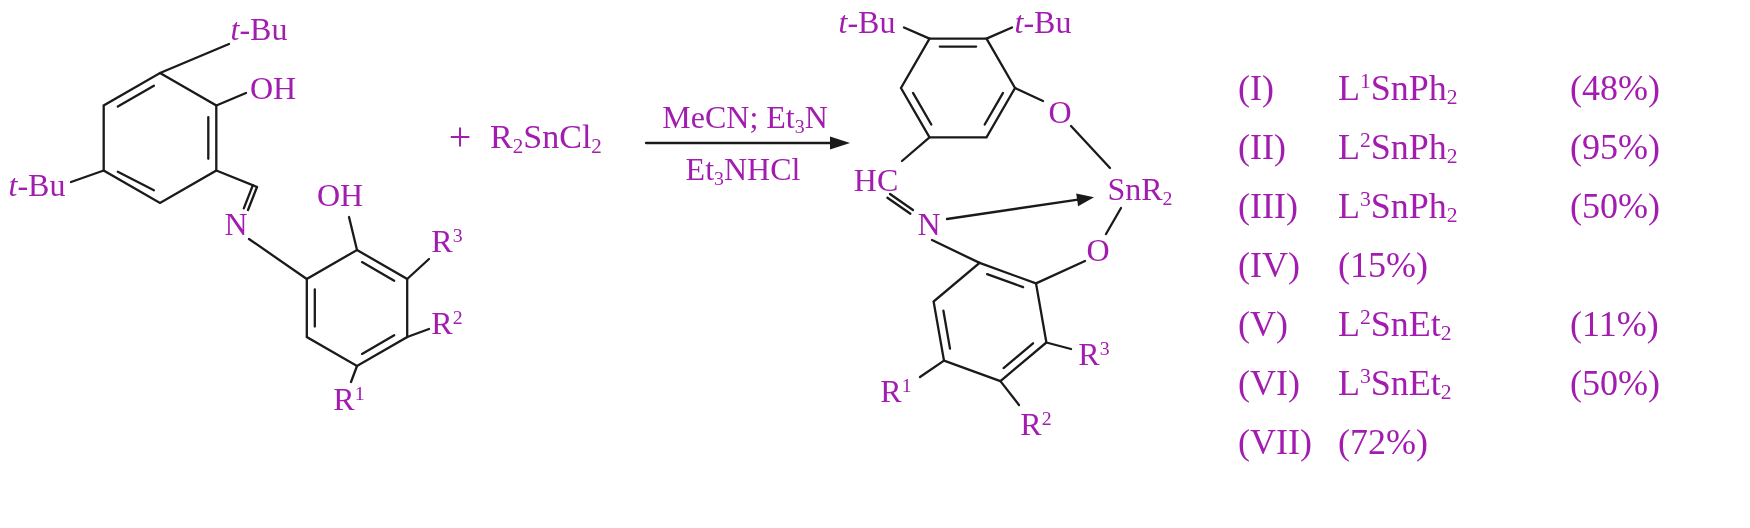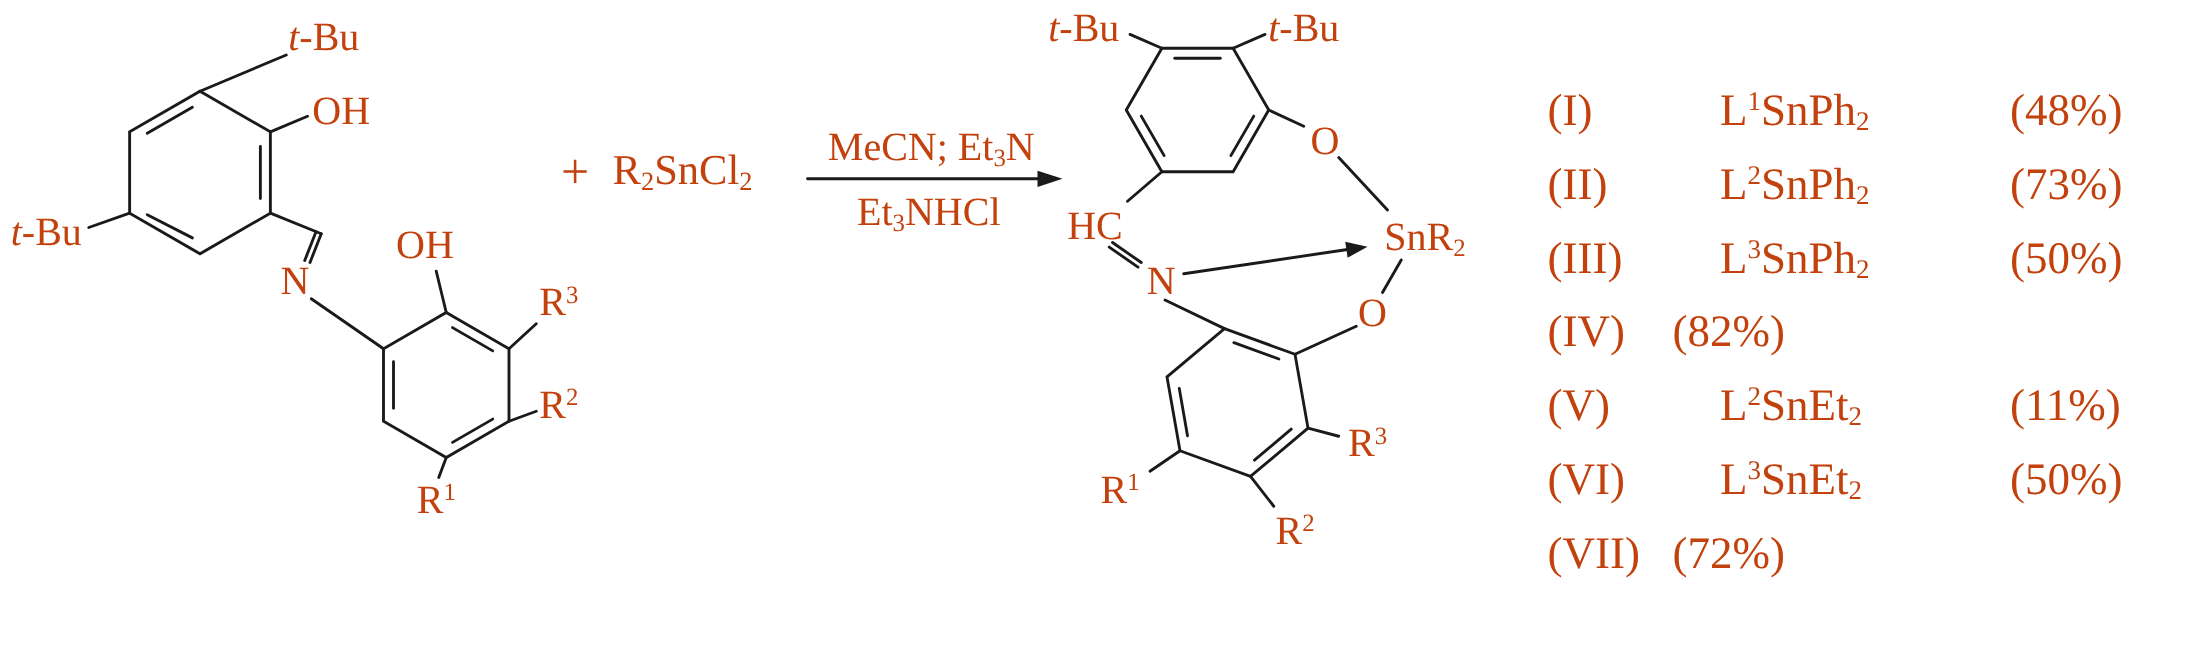--- a/index.html
+++ b/index.html
@@ -1,36 +1,36 @@
 <!DOCTYPE html>
 <html><head>
 <meta charset="utf-8">
 <style>
   * { margin:0; padding:0; box-sizing:border-box; }
   html,body { background:#ffffff; }
   .canvas {
     position:relative; width:1750px; height:528px; background:#ffffff;
-    font-family:"Liberation Serif", serif; color:#c2410c; overflow:hidden;
+    font-family:"Liberation Serif", serif; color:#a21caf; overflow:hidden;
   }
   svg.bonds { position:absolute; left:0; top:0; width:1750px; height:528px; }
   svg.bonds polygon.ring, svg.bonds line { fill:none; stroke:#1a1a1a; stroke-width:2.3; stroke-linecap:round; }
   svg.bonds polygon.head { fill:#1a1a1a; stroke:none; }
 
   .lbl { position:absolute; transform:translate(-50%,-50%); font-size:32px; line-height:1; white-space:nowrap; }
   .lbl i { font-style:italic; }
   .lbl .sup { font-size:0.62em; position:relative; top:-0.5em; }
   .lbl .sub { font-size:0.62em; position:relative; top:0.25em; }
   .plus { font-size:40px; }
   .reagent { font-size:34px; }
   .cond { font-size:32px; }
 
   .products { position:absolute; left:1238px; top:58px; width:510px; }
   .product-row { display:flex; align-items:center; height:59px; font-size:36px; }
   .product-row .numeral { width:100px; flex:none; }
-  .product-row .formula { width:232px; flex:none;margin-left:38px; }
+  .product-row .formula { width:232px; flex:none; }
   .product-row .yield { flex:none; }
   .formula .sup { font-size:0.6em; position:relative; top:-0.55em; }
   .formula .sub { font-size:0.6em; position:relative; top:0.22em; }
 </style>
 </head>
 <body>
 
 <div class="canvas">
 
   <svg class="bonds" viewBox="0 0 1750 528">
@@ -116,30 +116,30 @@
 
   <div class="products">
     <div class="product-row">
       <span class="numeral">(I)</span>
       <span class="formula"><span>L</span><span class="sup">1</span><span>SnPh</span><span class="sub">2</span></span>
       <span class="yield">(48%)</span>
     </div>
     <div class="product-row">
       <span class="numeral">(II)</span>
       <span class="formula"><span>L</span><span class="sup">2</span><span>SnPh</span><span class="sub">2</span></span>
-      <span class="yield">(73%)</span>
+      <span class="yield">(95%)</span>
     </div>
     <div class="product-row">
       <span class="numeral">(III)</span>
       <span class="formula"><span>L</span><span class="sup">3</span><span>SnPh</span><span class="sub">2</span></span>
       <span class="yield">(50%)</span>
     </div>
     <div class="product-row">
       <span class="numeral">(IV)</span>
-      <span class="yield">(82%)</span>
+      <span class="yield">(15%)</span>
     </div>
     <div class="product-row">
       <span class="numeral">(V)</span>
       <span class="formula"><span>L</span><span class="sup">2</span><span>SnEt</span><span class="sub">2</span></span>
       <span class="yield">(11%)</span>
     </div>
     <div class="product-row">
       <span class="numeral">(VI)</span>
       <span class="formula"><span>L</span><span class="sup">3</span><span>SnEt</span><span class="sub">2</span></span>
       <span class="yield">(50%)</span>

